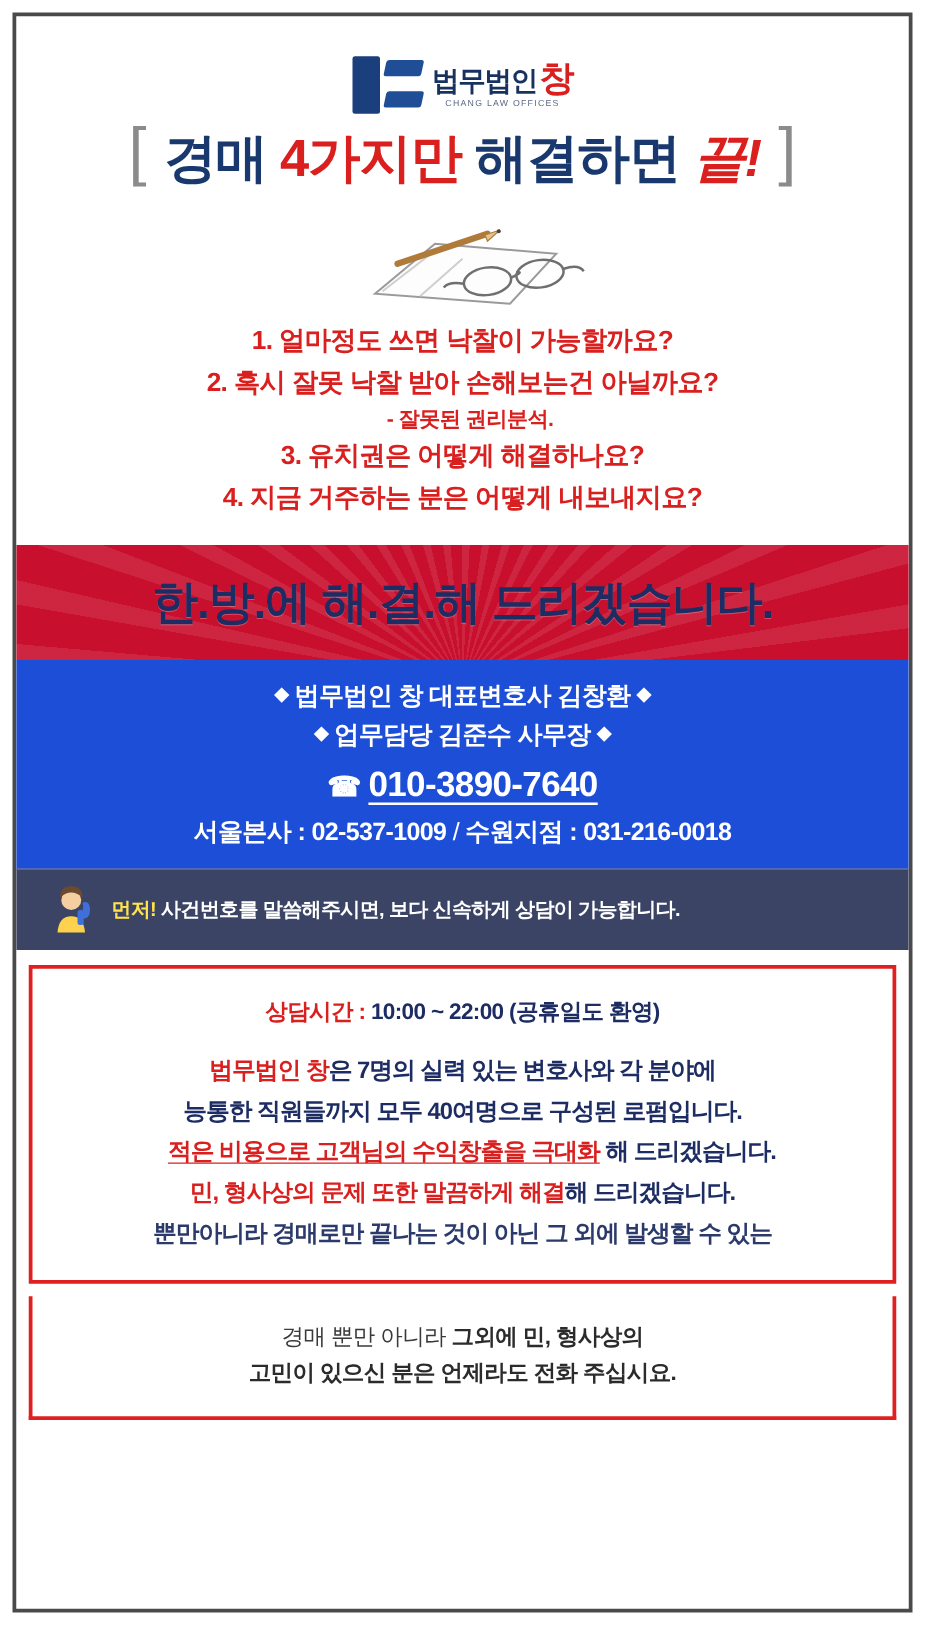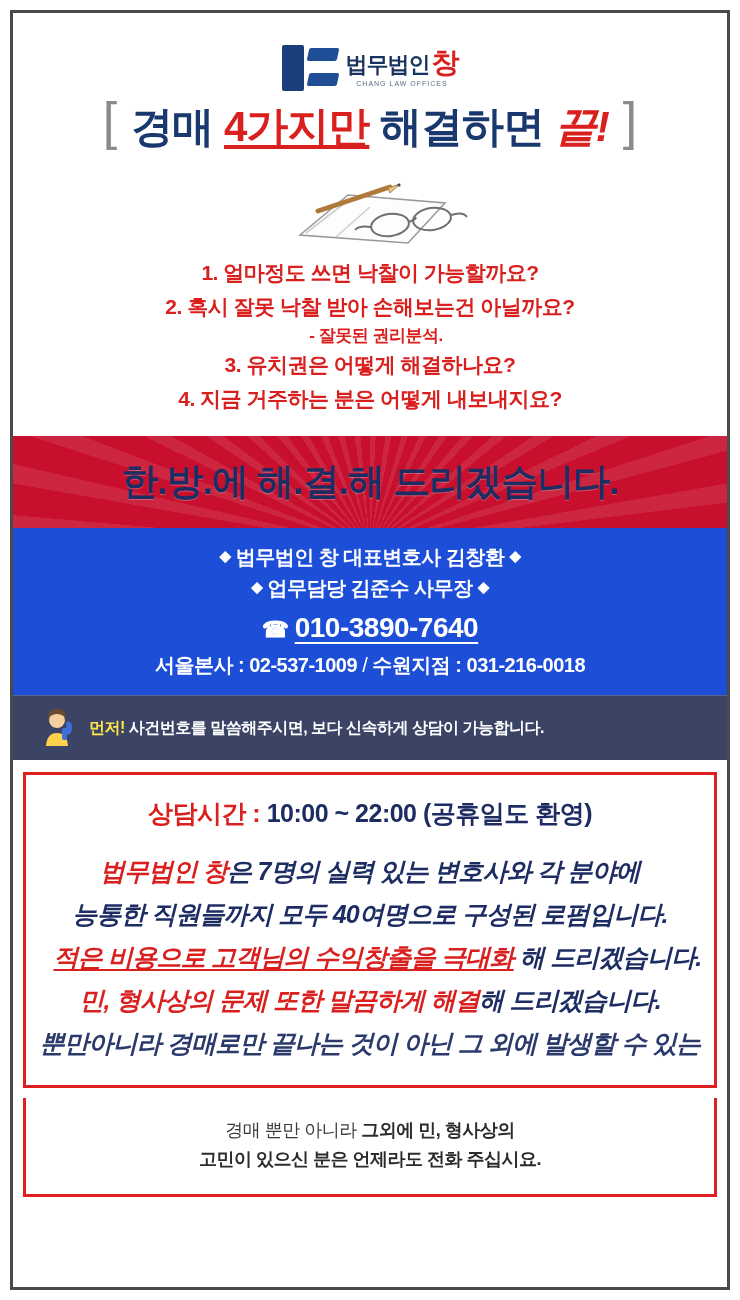--- a/index.html
+++ b/index.html
@@ -65,21 +65,21 @@
   }
   .bracket {
     font-size: 52px; color: #8b8b8b; font-weight: 300; line-height: 1;
     transform: translateY(-6px);
   }
   .headline-text {
     font-size: 42px; font-weight: bold; color: #19386e;
     letter-spacing: -1px; white-space: nowrap;
   }
   .headline-text .red { color: #d9201f; }
-  .headline-text .ul { text-decoration: underline; text-underline-offset: 4px; }
+  .headline-text .ul { text-underline-offset: 4px; }
   .headline-text .ital { font-style: italic; color: #d9201f; }
 
   
   .doodle {
     height: 78px;
     display: flex;
     justify-content: center;
     align-items: center;
     margin-top: 18px;
   }
@@ -178,35 +178,34 @@
   .notice-text .em { color: #ffe34d; }
 
   
   .red-box {
     margin: 12px 10px 0;
     border: 3px solid #e02020;
     padding: 22px 10px 20px;
     text-align: center;
   }
   .consult-time {
-    font-size: 25px;
+    font-size: 18px;
     font-weight: bold;
     color: #d9201f;
     letter-spacing: -0.5px;
   }
   .consult-time .navy { color: #1d2d63; }
   .body-lines { margin-top: 20px; }
   .body-line {
-    font-size: 25px;
+    font-size: 19px;
     font-weight: bold;
     color: #1d2d63;
     letter-spacing: -0.8px;
     line-height: 1.72;
     white-space: nowrap;
-    font-style: italic;
   }
   .body-line .red { color: #d9201f; }
   .body-line .red-ul { color: #d9201f; text-decoration: underline; text-underline-offset: 3px; margin-left: 15px; }
   .body-line.light { font-weight: bold; color:#2b3a6b; }
 
   
   .foot-box {
     margin: 10px 10px 0;
     border: 3px solid #e02020;
     border-top: none;

